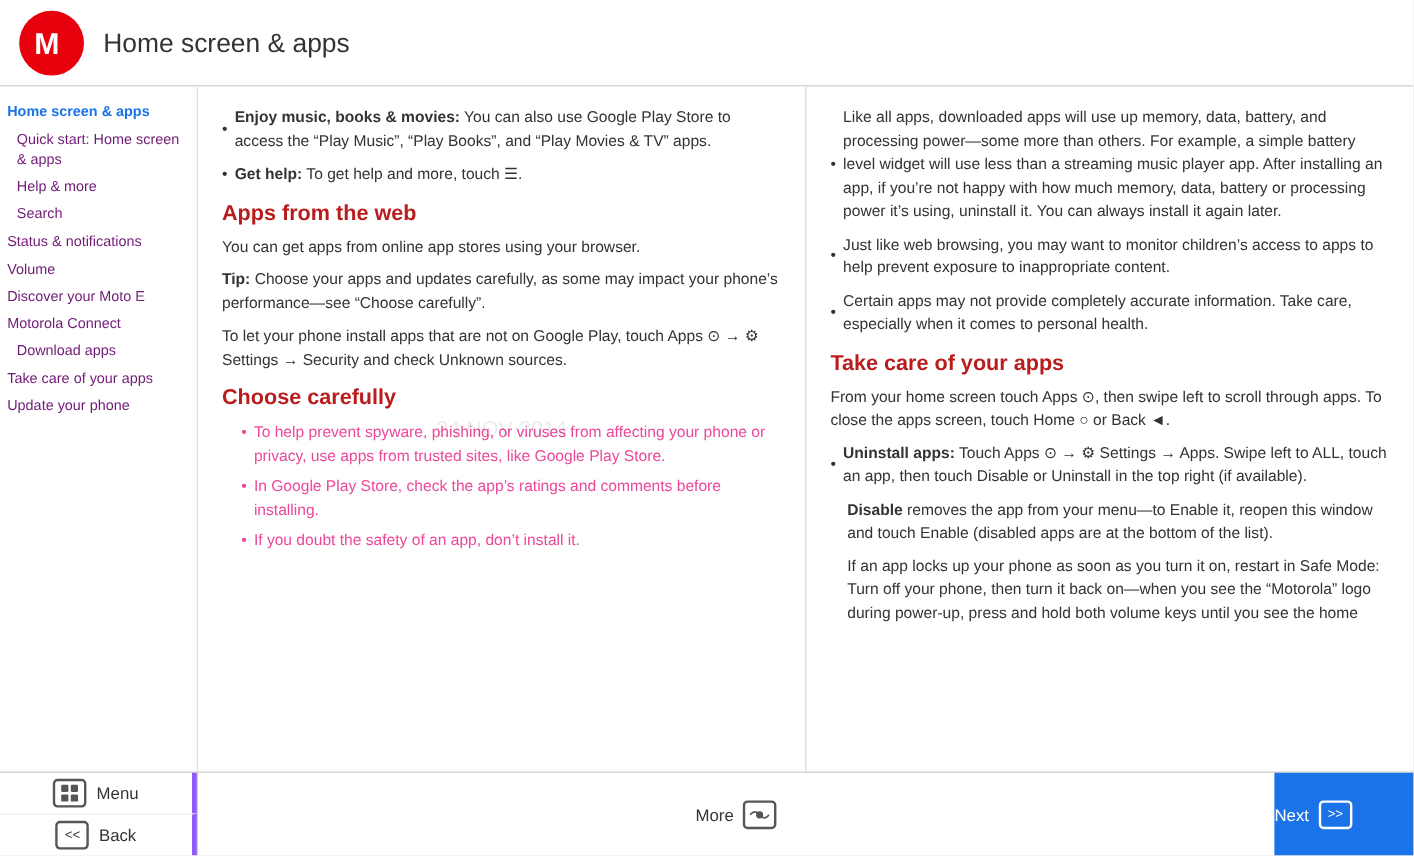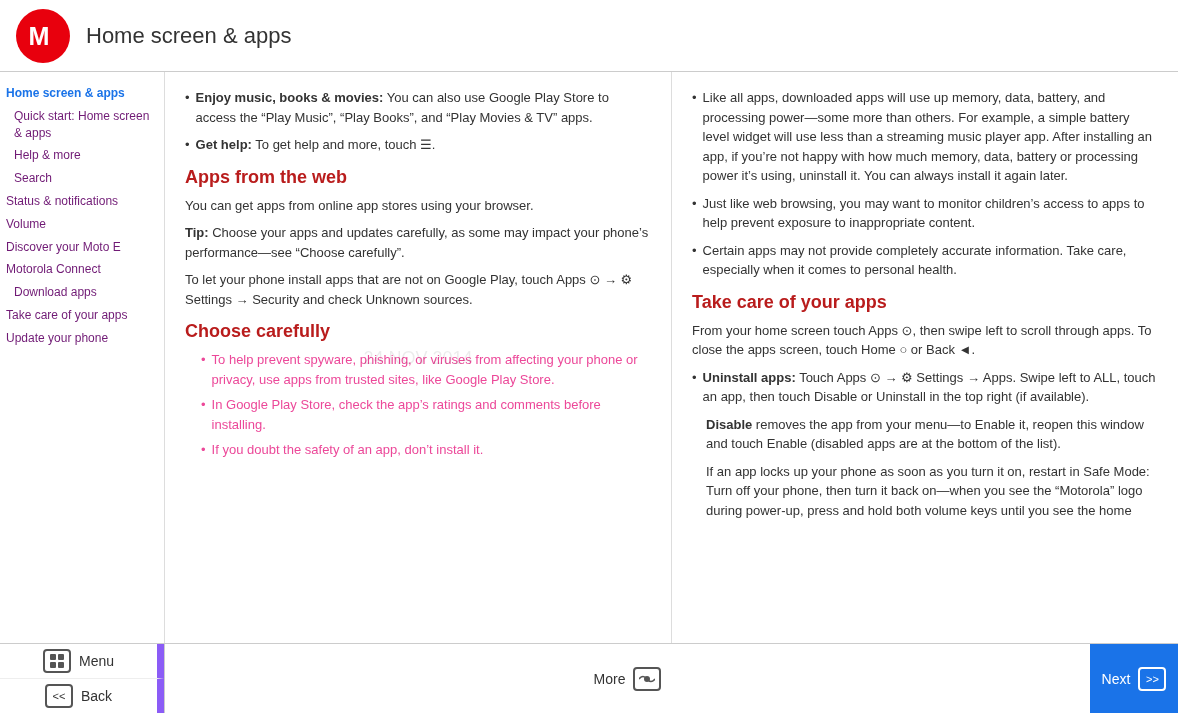--- a/index.html
+++ b/index.html
@@ -129,21 +129,21 @@
       margin-bottom: 8px;
     }
 
     .bullet-item {
       margin-bottom: 8px;
       padding-left: 0;
       font-size: 13px;
       line-height: 1.5;
       color: #333;
       display: flex;
-      align-items: flex-start;
+      align-items: center;
       gap: 6px;
     }
 
     .bullet-item::before {
       content: "•";
       flex-shrink: 0;
     }
 
     .bold { font-weight: bold; }
     .tip-note { font-weight: bold; }
@@ -192,42 +192,42 @@
       cursor: pointer;
       border: none;
       background: transparent;
       border-top: 1px solid #eee;
       color: #333;
     }
     .footer-btn:first-child {
       border-top: none;
     }
     .footer-left .footer-btn {
-      border-right: 7px solid #8b5cf6;
+      border-right: 4px solid #8b5cf6;
     }
     .btn-icon {
       width: 28px;
       height: 24px;
       border: 2px solid #555;
       border-radius: 4px;
       display: flex;
       align-items: center;
       justify-content: center;
       font-size: 11px;
     }
     .next-btn {
       background: #1a73e8;
       color: white;
-      width: 88px;
+      width: 116px;
       border: none;
       font-size: 14px;
       cursor: pointer;
       display: flex;
       align-items: center;
-      justify-content: center;
+      justify-content: flex-start;
       gap: 8px;
     }
   </style>
 </head>
 <body>
 
 <div class="header">
   <div class="motorola-logo">
     <svg viewBox="0 0 40 40" fill="white">
       <text x="4" y="30" font-size="28" font-family="Arial" font-weight="bold">M</text>

